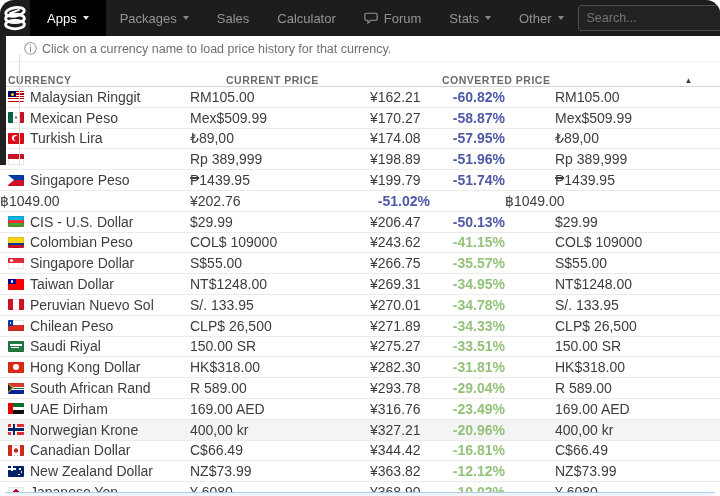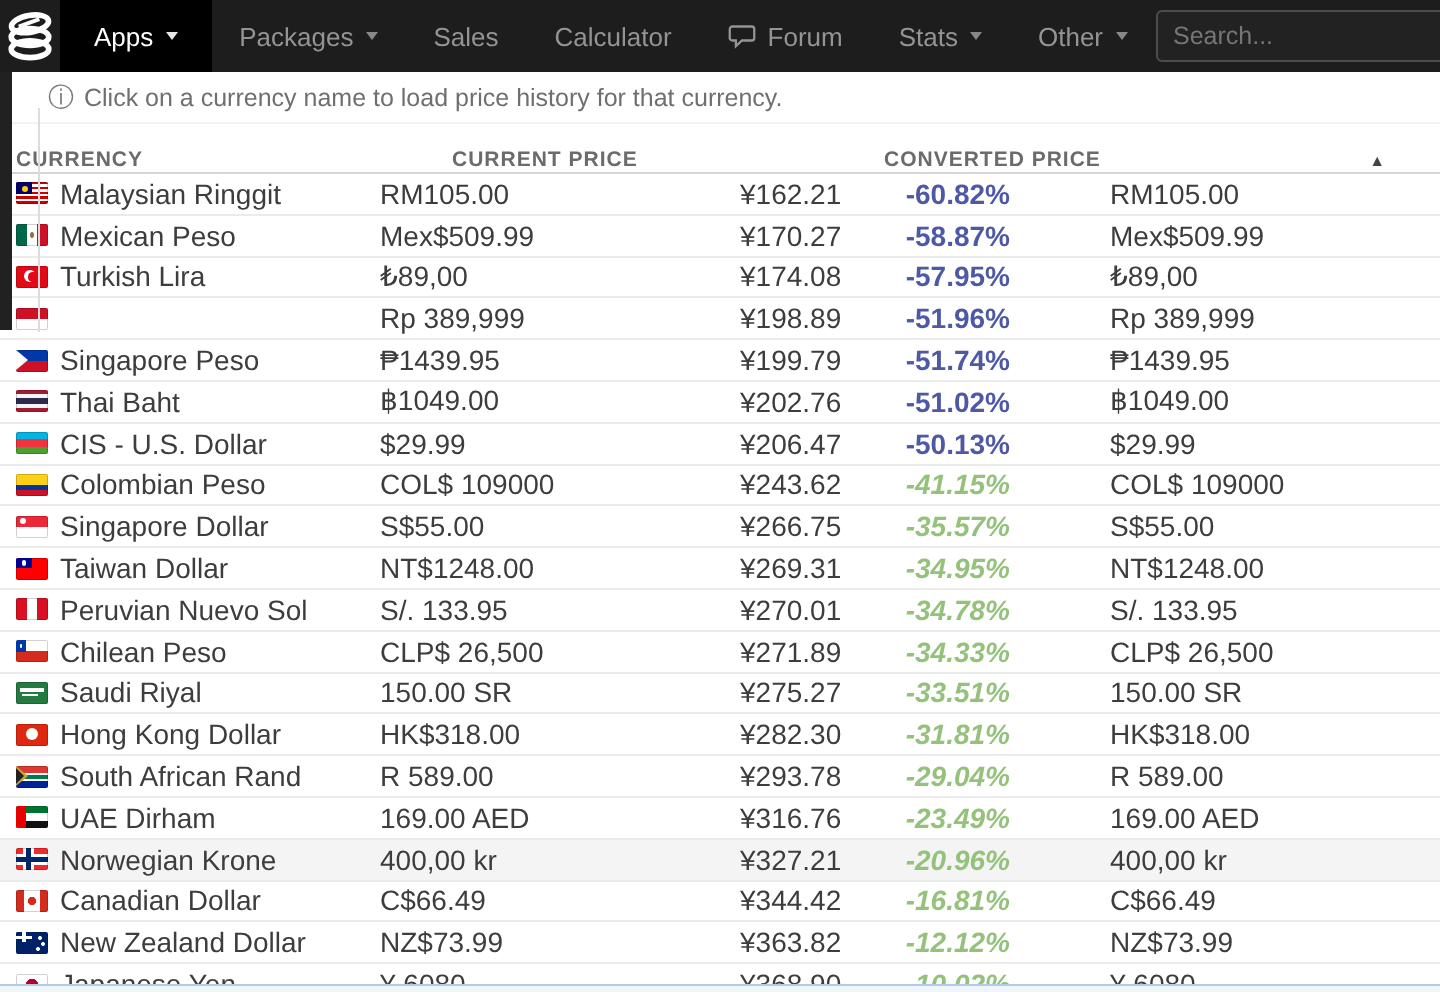--- a/index.html
+++ b/index.html
@@ -1,18 +1,18 @@
 <!DOCTYPE html>
 <html style="--c-blue: #4e59a5; --c-green: #95c27b;"><head>
 <meta charset="utf-8">
 <style>
   * { margin:0; padding:0; box-sizing:border-box; }
   html,body { width:720px; height:496px; overflow:hidden; background:#fff;
     font-family:"Liberation Sans","DejaVu Sans",sans-serif; }
-  .viewport { position:relative; width:720px; height:496px; overflow:hidden; }
+  .viewport { position:relative; width:720px; height:496px; overflow:hidden;border-radius:14px; }
 
   
   .navbar { height:36px; background:#1d1d1d; display:flex; align-items:stretch; }
   .logo { width:44px; display:flex; align-items:center; justify-content:center; }
   .nav-item { display:flex; align-items:center; padding:0 14px; font-size:13px;
     color:#949494; cursor:pointer; white-space:nowrap; }
   .nav-item.active { background:#000; color:#fff; padding:0 17px; }
   .caret { display:inline-block; width:0; height:0; border-top:4px solid currentColor;
     border-left:3.5px solid transparent; border-right:3.5px solid transparent;
     margin-left:6px; opacity:.9; }
@@ -45,21 +45,21 @@
   .h-converted { grid-column:3 / 5; }
   .h-sort { text-align:right; padding-right:6px; font-size:8px; color:#444; }
   .tbody { height:408px; overflow:hidden; }
   .row { height:20.8px; align-items:center; border-bottom:1px solid #ebebeb;
     font-size:14px; color:#3d3d3d; }
   .row[data-state="hover"] { background:#f4f4f4; }
   .c-name { display:flex; align-items:center; padding-left:8px; gap:6px; overflow:hidden; }
   .cur-name { color:#3d3d3d; text-decoration:none; cursor:pointer; white-space:nowrap; }
   .c-pct { text-align:right; font-weight:bold; white-space:nowrap; }
   .c-pct[data-trend="blue"] { color:var(--c-blue,#4e59a5); }
-  .c-pct[data-trend="green"] { color:var(--c-green,#95c27b);font-style:italic; }
+  .c-pct[data-trend="green"] { color:var(--c-green,#95c27b); }
   .c-current,.c-conv,.c-lowest { white-space:nowrap; }
 
   
   .flag { position:relative; width:16px; height:11px; flex:none; border-radius:1px;
     overflow:hidden; box-shadow:inset 0 0 0 0.5px rgba(0,0,0,.18); }
   .flag::before,.flag::after { content:""; position:absolute; }
   [data-flag="my"] { background:repeating-linear-gradient(#cc0001 0 1.2px,#fff 1.2px 2.4px); }
   [data-flag="my"]::before { left:0; top:0; width:8px; height:6px; background:#010066; }
   [data-flag="my"]::after { left:2.5px; top:1.5px; width:3px; height:3px; border-radius:50%; background:#fc0; }
   [data-flag="mx"] { background:linear-gradient(90deg,#006847 0 33%,#fff 33% 67%,#ce1126 67%); }
@@ -233,24 +233,20 @@
         <span class="flag" data-flag="ph"></span>
         <a class="cur-name">Singapore Peso</a>
       </div>
       <div class="c-current">₱1439.95</div>
       <div class="c-conv">¥199.79</div>
       <div class="c-pct" data-trend="blue">-51.74%</div>
       <div class="c-spacer"></div>
       <div class="c-lowest">₱1439.95</div>
     </div>
       <div class="row grid-cols">
-      <div class="c-name">
-        <span class="flag" data-flag="th"></span>
-        <a class="cur-name">Thai Baht</a>
-      </div>
       <div class="c-current">฿1049.00</div>
       <div class="c-conv">¥202.76</div>
       <div class="c-pct" data-trend="blue">-51.02%</div>
       <div class="c-spacer"></div>
       <div class="c-lowest">฿1049.00</div>
     </div>
       <div class="row grid-cols">
       <div class="c-name">
         <span class="flag" data-flag="az"></span>
         <a class="cur-name">CIS - U.S. Dollar</a>

